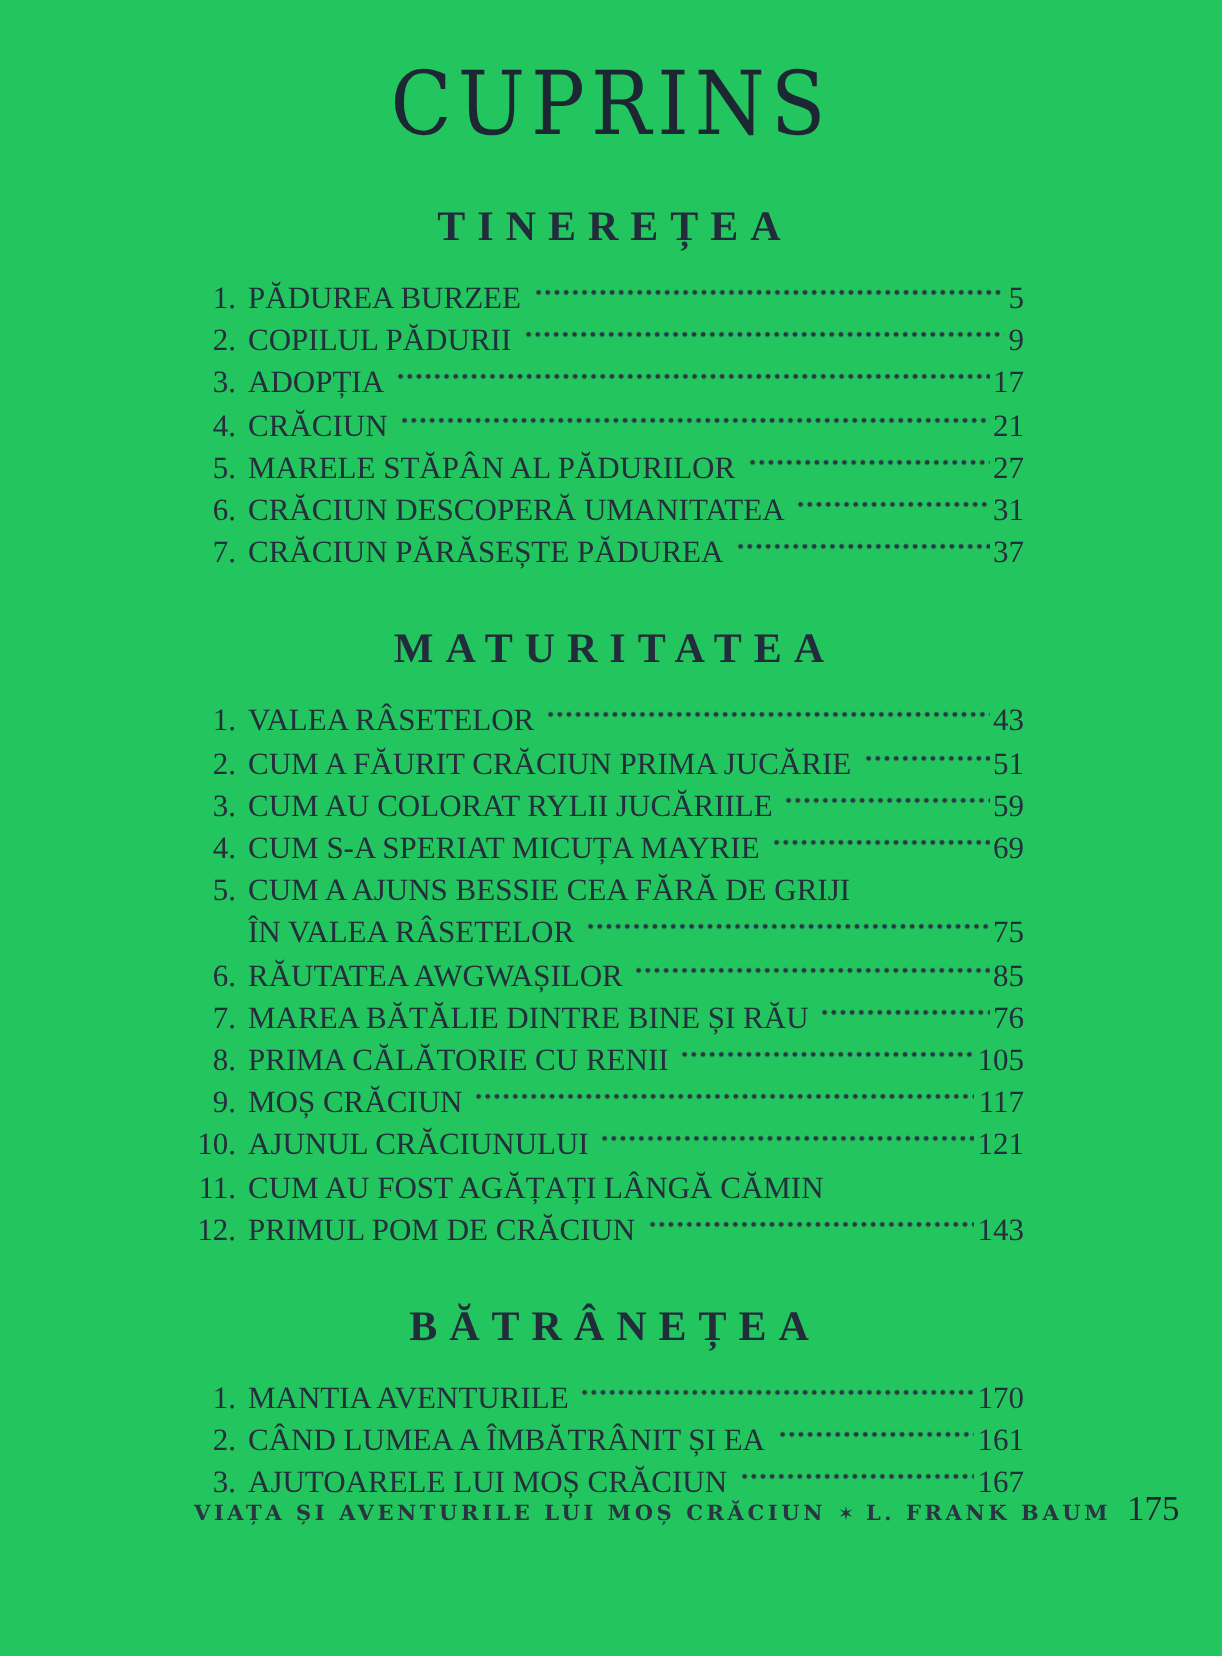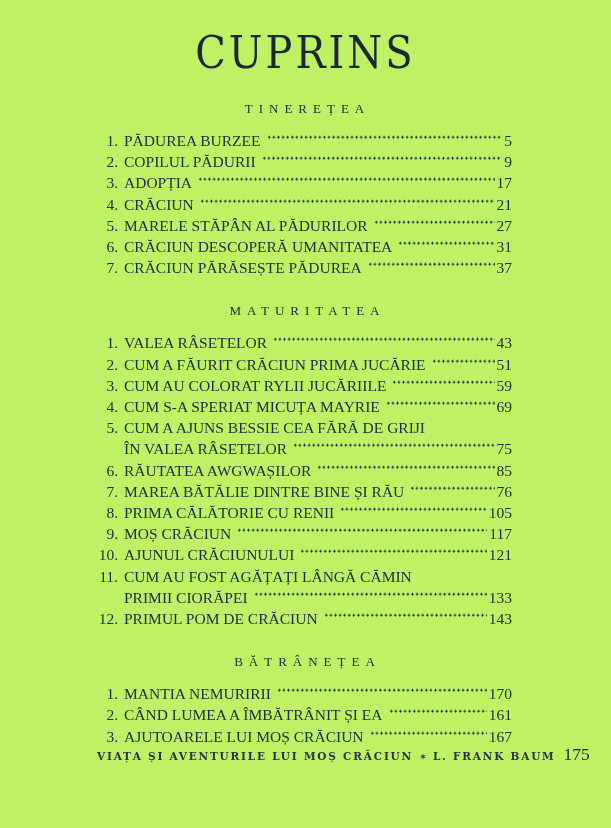--- a/index.html
+++ b/index.html
@@ -1,21 +1,21 @@
 <!DOCTYPE html>
 <html><head>
 <meta charset="utf-8">
 <style>
   html, body { margin: 0; padding: 0; background: #ffffff; }
   .page {
     position: relative;
     width: 611px;
     height: 828px;
     margin: 0 auto;
-    background: #bef264;
+    background: #22c55e;
     color: #242e3c;
     font-family: "Liberation Serif", "DejaVu Serif", serif;
     overflow: hidden;
   }
   
   .doc-title {
     margin: 0;
     padding-top: 24px;
     text-align: center;
     font-family: "DejaVu Serif", serif;
@@ -24,22 +24,22 @@
     line-height: 48px;
     letter-spacing: 3px;
     transform: scaleY(1.10);
     transform-origin: top center;
     color: #1d2734;
   }
   
   .toc { margin: 0 99px 0 97px; }
   .section-heading {
     text-align: center;
-    font-weight: normal;
-    font-size: 13px;
+    font-weight: bold;
+    font-size: 21px;
     letter-spacing: 6px;
     text-indent: 6px; 
     margin: 25px 0 13px 0;
     color: #222c3a;
   }
   .section:first-child .section-heading { margin-top: 29px; }
   .toc-row {
     display: flex;
     align-items: flex-start;
     font-size: 15.5px;
@@ -303,25 +303,20 @@
               </div>
             </div>
   </div>
 
   <div class="toc-row">
     <span class="toc-num">11.</span>
     <div class="toc-body">
               <div class="toc-line">
                 <span class="toc-title">CUM AU FOST AGĂȚAȚI LÂNGĂ CĂMIN</span>
               </div>
-              <div class="toc-line">
-                <span class="toc-title">PRIMII CIORĂPEI</span>
-                <span class="leader"></span>
-                <span class="toc-page">133</span>
-              </div>
             </div>
   </div>
 
   <div class="toc-row">
     <span class="toc-num">12.</span>
     <div class="toc-body">
               <div class="toc-line">
                 <span class="toc-title">PRIMUL POM DE CRĂCIUN</span>
                 <span class="leader"></span>
                 <span class="toc-page">143</span>
@@ -331,21 +326,21 @@
 </div>
   </div>
 
   <div class="section">
     <div class="section-heading">BĂTRÂNEȚEA</div>
     <div class="section-items">
   <div class="toc-row">
     <span class="toc-num">1.</span>
     <div class="toc-body">
               <div class="toc-line">
-                <span class="toc-title">MANTIA NEMURIRII</span>
+                <span class="toc-title">MANTIA AVENTURILE</span>
                 <span class="leader"></span>
                 <span class="toc-page">170</span>
               </div>
             </div>
   </div>
 
   <div class="toc-row">
     <span class="toc-num">2.</span>
     <div class="toc-body">
               <div class="toc-line">

